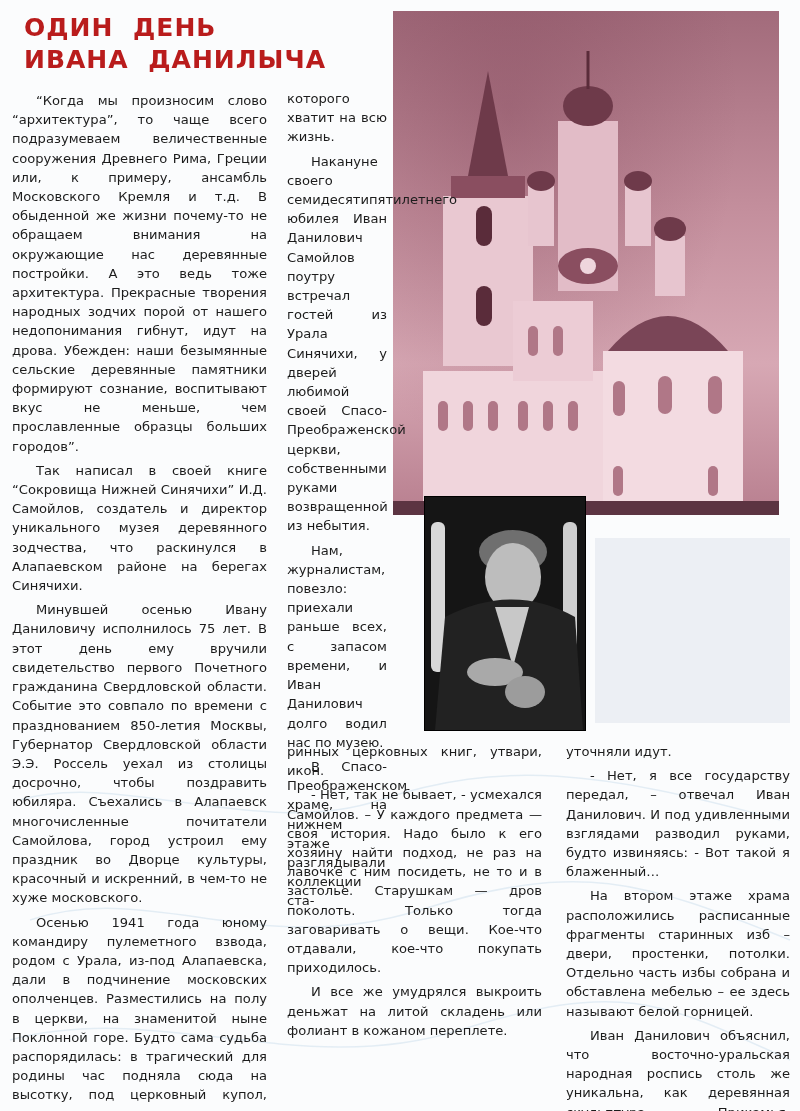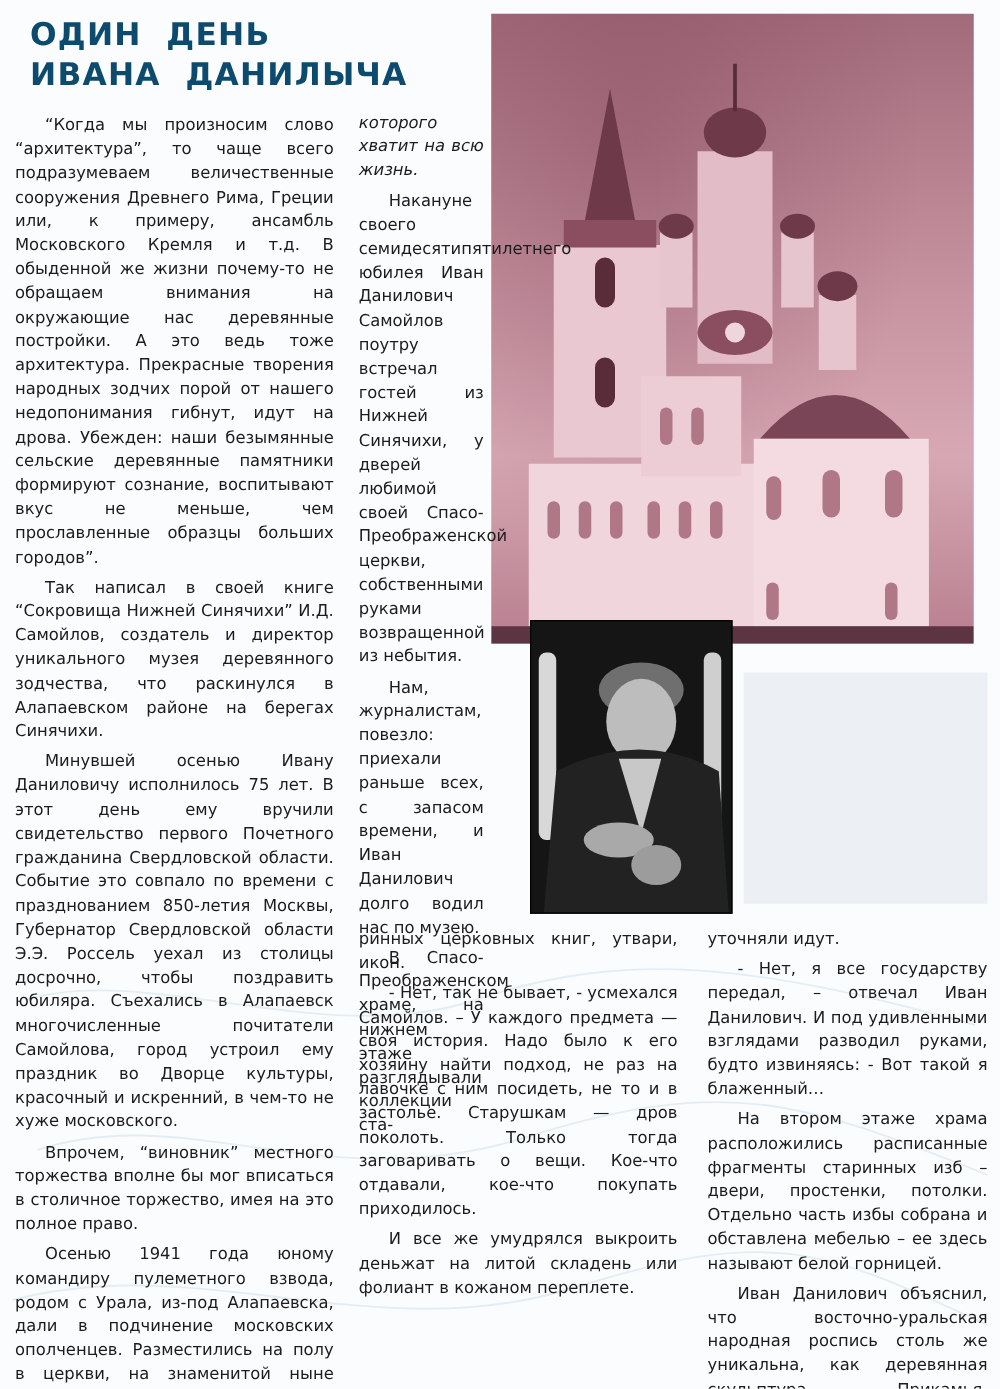--- a/index.html
+++ b/index.html
@@ -5,33 +5,33 @@
   html, body { margin: 0; padding: 0; }
   body {
     width: 800px; height: 1111px; position: relative; overflow: hidden;
     background: #fbfcfd;
     font-family: "DejaVu Sans", "Liberation Sans", sans-serif;
     color: #1c1c1c;
   }
   .page { position: absolute; inset: 0; }
   .title {
     position: absolute; left: 24px; top: 12px; width: 360px;
-    color: #0c4a6e; font-family: "DejaVu Sans", sans-serif; font-weight: bold;
+    color: #b91c1c; font-family: "DejaVu Sans", sans-serif; font-weight: bold;
     font-size: 25px; line-height: 32px; letter-spacing: 1px; word-spacing: 10px;
     margin: 0;
   }
   .col {
     position: absolute; font-size: 13.1px; line-height: 19.2px;
     text-align: justify; hyphens: manual;
   }
   .col p { margin: 0; text-indent: 24px; }
   .col p + p { margin-top: 5px; }
   .col-left { left: 12px; top: 91px; width: 255px; }
   .col-narrow { left: 287px; top: 89px; width: 100px; }
-  .col-narrow p:first-child { text-indent: 0; font-style: italic; }
+  .col-narrow p:first-child { text-indent: 0; }
   .col-mid { left: 287px; top: 742px; width: 255px; }
   .col-mid p:first-child { text-indent: 0; }
   .col-right { left: 566px; top: 742px; width: 224px; }
   .col-right p:first-child { text-indent: 0; }
 
   .church-photo {
     position: absolute; left: 393px; top: 11px; width: 386px; height: 504px;
     background:
       radial-gradient(ellipse at 30% 20%, rgba(120,60,80,.35), transparent 60%),
       linear-gradient(180deg, #a26b7b 0%, #c48f9d 40%, #d7a8b4 70%, #b87f8f 100%);
@@ -128,28 +128,27 @@
       <path d="M70 110 L 88 170 L 104 110 Z" fill="#c8c8c8"></path>
       <ellipse cx="70" cy="175" rx="28" ry="14" fill="#a9a9a9"></ellipse>
       <ellipse cx="100" cy="195" rx="20" ry="16" fill="#9c9c9c"></ellipse>
     </svg>
   </div>
 
   <div class="col col-left">
     <p>“Когда мы произносим слово “архитектура”, то чаще всего подразумеваем величественные сооружения Древнего Рима, Греции или, к примеру, ансамбль Московского Кремля и т.д. В обыденной же жизни почему-то не обращаем внимания на окружающие нас деревянные постройки. А это ведь тоже архитектура. Прекрасные творения народных зодчих порой от нашего недопонимания гибнут, идут на дрова. Убежден: наши безымянные сельские деревянные памятники формируют сознание, воспитывают вкус не меньше, чем прославленные образцы больших городов”.</p>
     <p>Так написал в своей книге “Сокровища Нижней Синячихи” И.Д. Самойлов, создатель и директор уникального музея деревянного зодчества, что раскинулся в Алапаевском районе на берегах Синячихи.</p>
     <p>Минувшей осенью Ивану Даниловичу исполнилось 75 лет. В этот день ему вручили свидетельство первого Почетного гражданина Свердловской области. Событие это совпало по времени с празднованием 850-летия Москвы, Губернатор Свердловской области Э.Э. Россель уехал из столицы досрочно, чтобы поздравить юбиляра. Съехались в Алапаевск многочисленные почитатели Самойлова, город устроил ему праздник во Дворце культуры, красочный и искренний, в чем-то не хуже московского.</p>
-    <p>Впрочем, “виновник” местного торжества вполне бы мог вписаться в столичное торжество, имея на это полное право.</p>
     <p>Осенью 1941 года юному командиру пулеметного взвода, родом с Урала, из-под Алапаевска, дали в подчинение московских ополченцев. Разместились на полу в церкви, на знаменитой ныне Поклонной горе. Будто сама судьба распорядилась: в трагический для родины час подняла сюда на высотку, под церковный купол, определила в защитники российских корней и истоков…</p>
 
   </div>
 
   <div class="col col-narrow">
     <p>которого хватит на всю жизнь.</p>
-    <p>Накануне своего семидесятипятилетнего юбилея Иван Данилович Самойлов поутру встречал гостей из Нижней Синячихи, у дверей любимой своей Спасо-Преображенской церкви, собственными руками возвращенной из небытия.</p>
+    <p>Накануне своего семидесятипятилетнего юбилея Иван Данилович Самойлов поутру встречал гостей из Урала Синячихи, у дверей любимой своей Спасо-Преображенской церкви, собственными руками возвращенной из небытия.</p>
     <p>Нам, журналистам, повезло: приехали раньше всех, с запасом времени, и Иван Данилович долго водил нас по музею.</p>
     <p>В Спасо-Преображенском храме, на нижнем этаже разглядывали коллекции ста-</p>
   </div>
 
   <div class="col col-mid">
     <p>ринных церковных книг, утвари, икон.</p>
     <p>- Нет, так не бывает, - усмехался Самойлов. – У каждого предмета — своя история. Надо было к его хозяину найти подход, не раз на лавочке с ним посидеть, не то и в застолье. Старушкам — дров поколоть. Только тогда заговаривать о вещи. Кое-что отдавали, кое-что покупать приходилось.</p>
     <p>И все же умудрялся выкроить деньжат на литой складень или фолиант в кожаном переплете.</p>
 
   </div>

